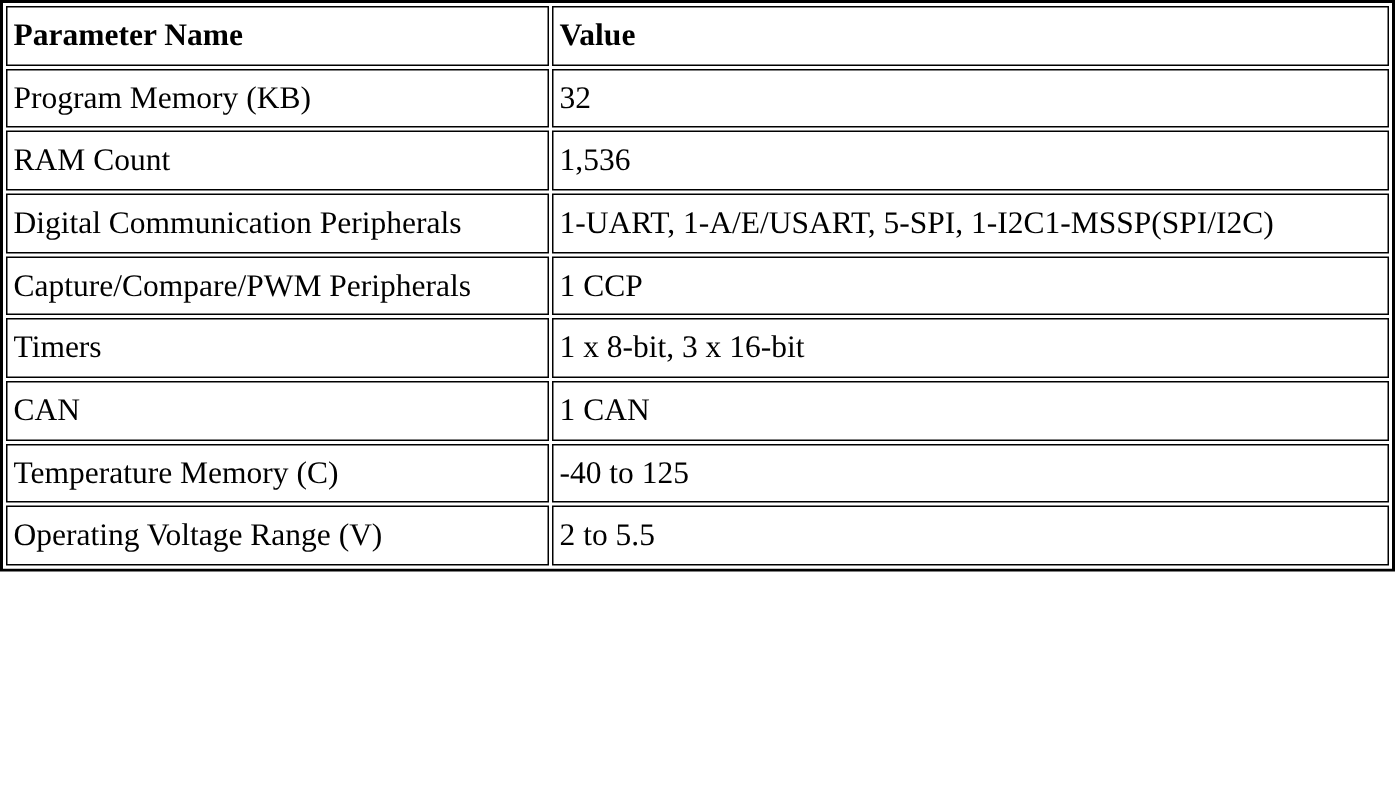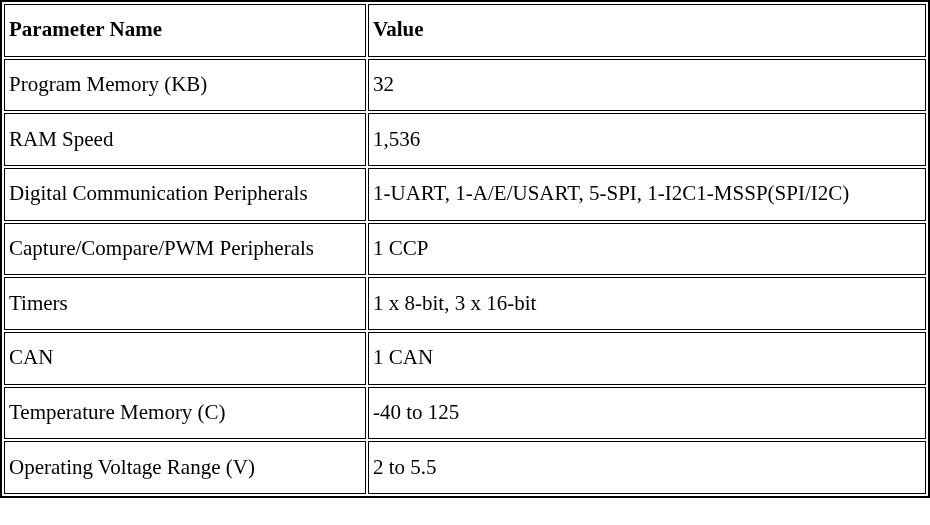--- a/index.html
+++ b/index.html
@@ -12,21 +12,21 @@
     width: 930px;
     height: 525px;
     overflow: hidden;
     font-family: "Liberation Serif", "DejaVu Serif", serif;
     color: #000000;
   }
 
   .table-frame {
     box-sizing: border-box;
     width: 930px;
-    height: 498px;
+    height: 381px;
     border: 2px solid #000000;
     padding: 0;
     background: #ffffff;
     font-family: Liberation Serif, serif;
   }
 
   table.param-table {
     width: 100%;
     height: 100%;
     border-collapse: separate;
@@ -66,21 +66,21 @@
     <tbody>
       <tr class="header-row">
         <td>Parameter Name</td>
         <td>Value</td>
       </tr>
       <tr>
         <td>Program Memory (KB)</td>
         <td>32</td>
       </tr>
       <tr>
-        <td>RAM Speed</td>
+        <td>RAM Count</td>
         <td>1,536</td>
       </tr>
       <tr>
         <td>Digital Communication Peripherals</td>
         <td>1-UART, 1-A/E/USART, 5-SPI, 1-I2C1-MSSP(SPI/I2C)</td>
       </tr>
       <tr>
         <td>Capture/Compare/PWM Peripherals</td>
         <td>1 CCP</td>
       </tr>

